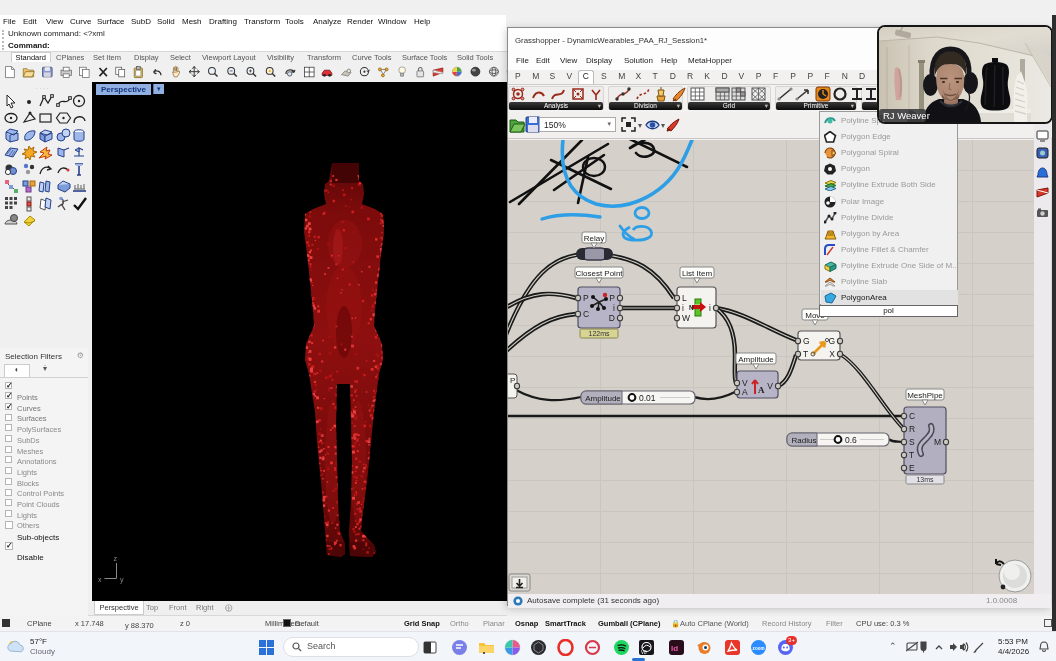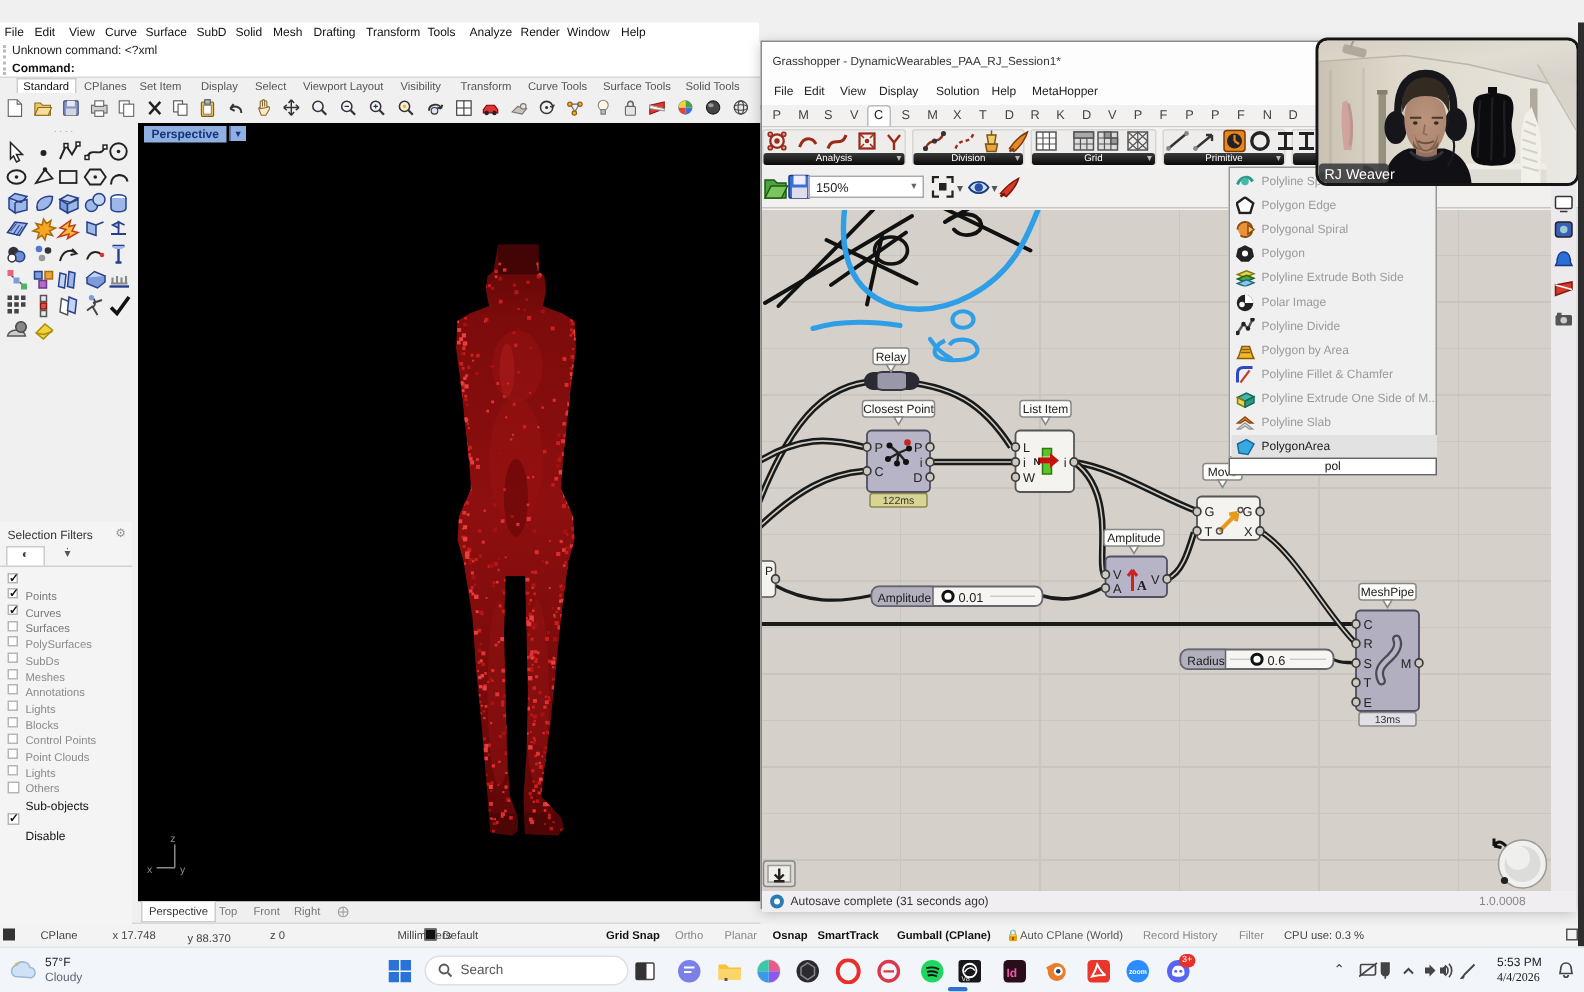--- a/index.html
+++ b/index.html
@@ -1696,18 +1696,18 @@
           <path d="M0 10 L12 1"></path>
 <path d="M20 1 v6 a2.5 2.5 0 0 1 -5 0 v-6 z M17.5 9.5 v2" fill="#444"></path>
 <path d="M30 8 l3-3 3 3" stroke-width="1.3"></path>
 <path d="M44 4 l3 0 0 -2 4 4 -4 4 0 -2 -3 0z" fill="#444" stroke="none"></path>
 <path d="M58 3 a4 4 0 0 1 0 6 M60 1.5 a6.5 6.5 0 0 1 0 9"></path>
 <path d="M54 4 h2 v4 h-2 z M56 4 l2 -2 v8 l-2 -2" fill="#444" stroke="none"></path>
 <path d="M70 9 l7-7 M70 9 l-1.5 2 1-0.2 z" stroke-width="1.2"></path>
 </g>
       </svg>
       <span class="abs" style="left:998px;top:5px;font-size:8px;color:#222;">5:53 PM</span>
-      <span class="abs" style="left:998px;top:15px;font-size:8px;color:#222;font-family:Liberation Serif, serif;">4/4/2026</span>
+      <span class="abs" style="left:998px;top:15px;font-size:8px;color:#222;">4/4/2026</span>
       <svg class="abs" style="left:1038px;top:9px;" width="12" height="12" viewBox="0 0 12 12">
         <path d="M6 1 C3.5 1 2.5 3 2.5 5 L2 8 H10 L9.5 5 C9.5 3 8.5 1 6 1z M4.5 9 a1.5 1.5 0 0 0 3 0" fill="none" stroke="#444" stroke-width="1.1"></path>
       </svg>
     </div>
 </div>
 
 </body></html>

